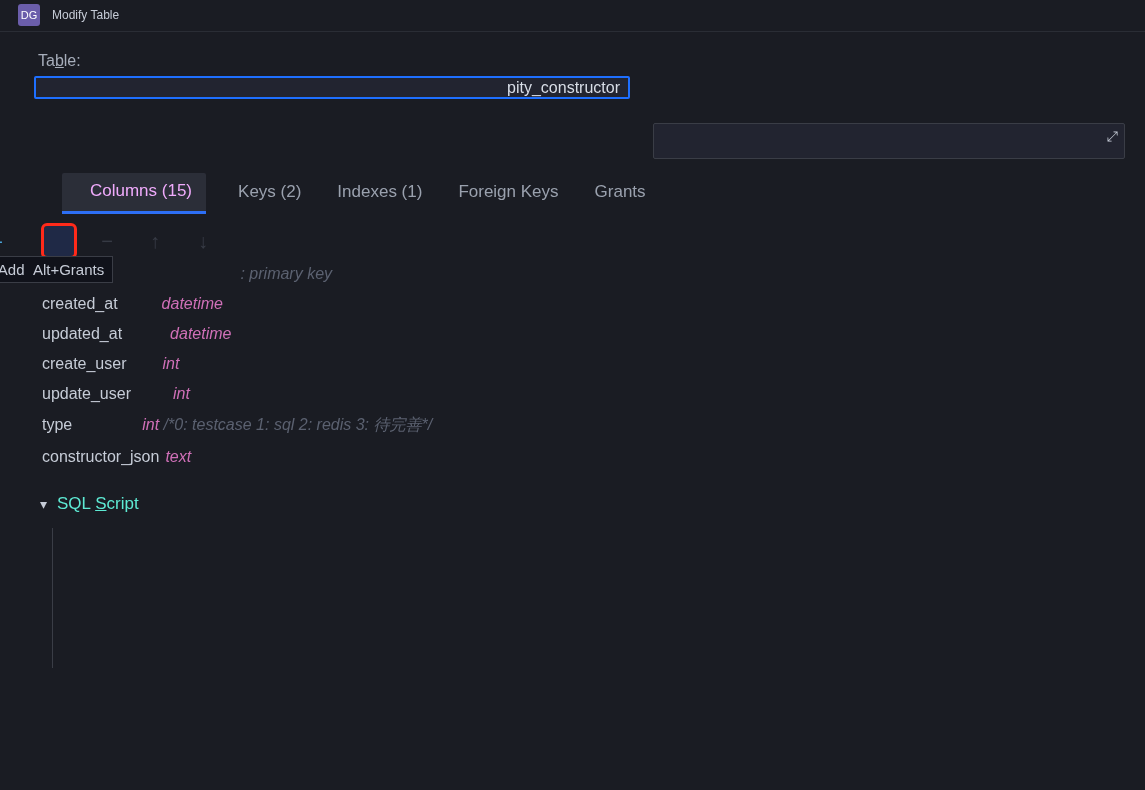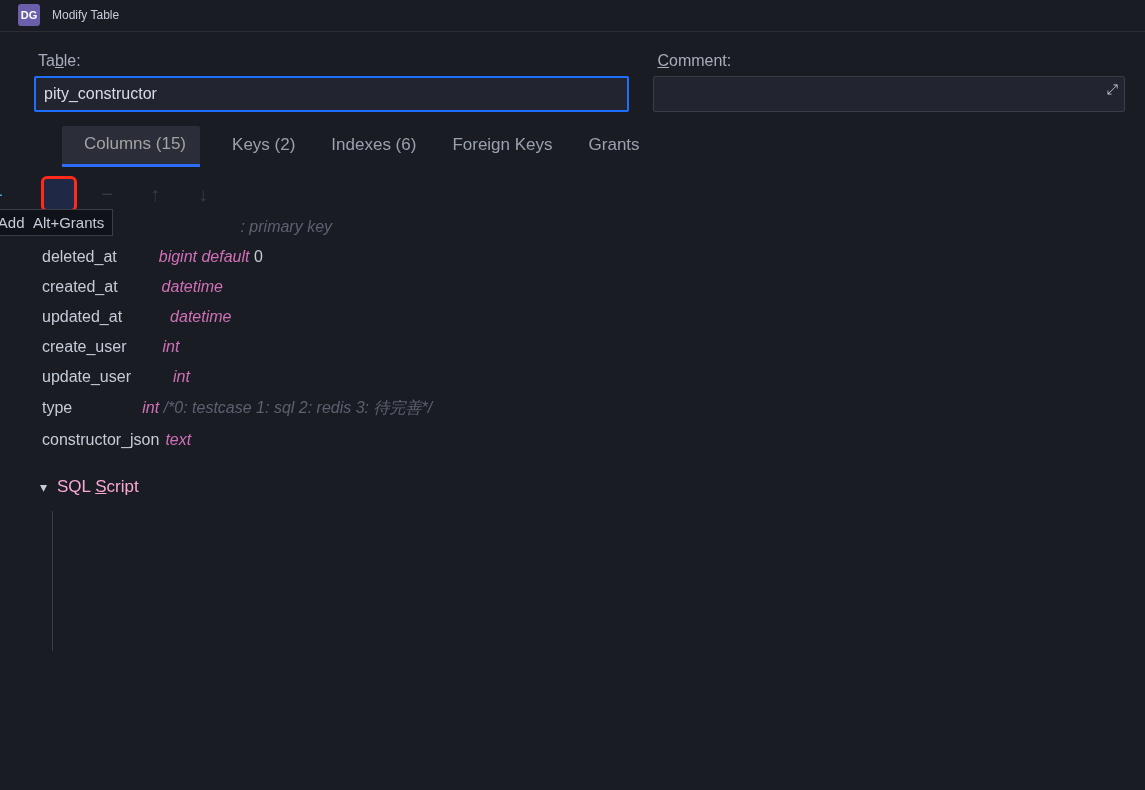--- a/index.html
+++ b/index.html
@@ -1,96 +1,92 @@
 <!DOCTYPE html>
 <html><head>
 <meta charset="utf-8">
 <style>
   * { box-sizing: border-box; margin: 0; padding: 0; }
   html, body { width: 1145px; height: 790px; background: #1a1c23; color: #b0b6c2; font-family: "Segoe UI", Arial, sans-serif; font-size: 15px; overflow: hidden; }
   .titlebar { display: flex; align-items: center; gap: 12px; padding: 6px 10px 8px 18px; border-bottom: 1px solid #2a2d35; height: 32px; }
-  .titlebar .logo { width: 22px; height: 22px; background: #6b5eab; border-radius: 3px; display:flex; align-items:center; justify-content:center; font-size:11px; font-weight:bold; color:#fff; }
+  .titlebar .logo { width: 22px; height: 22px; background: #6b5eab; border-radius: 3px; display:flex; align-items:center; justify-content:center; font-size:11px; font-weight:normal; color:#fff; }
   .titlebar .title { color: #c6ccd7; font-size: 12px; }
   .content { padding: 20px 20px 0 34px; }
-  .form-row { display: flex; gap: 24px; align-items: flex-start; }
+  .form-row { display: flex; gap: 24px; align-items: flex-start; flex-direction: column; }
   .field { display: flex; flex-direction: column; gap: 6px; }
   .field.table { width: 596px; }
   .field.comment { width: 472px; margin-left: auto; }
   .label { color: #a6adba; font-size: 16px; padding-left: 4px; }
   .underline-letter { text-decoration: underline; }
-  .table-input { background: #222430; color: #d8dde7; border: 2px solid #1e6fff; border-radius: 2px; height: 36px; padding: 4px 8px; font-size: 16px; outline: none; }
+  .table-input { background: #222430; color: #d8dde7; border: 2px solid #1e6fff; border-radius: 2px; height: 23px; padding: 4px 8px; font-size: 16px; outline: none; text-align: right; }
   .comment-box { position: relative; background: #222430; border: 1px solid #3a3d46; border-radius: 2px; height: 36px; }
   .comment-box .expand { position: absolute; right: 6px; top: 4px; color: #c6ccd7; font-size: 14px; }
   .tabs { display: flex; gap: 28px; margin-top: 14px; padding-left: 28px; align-items: center; height: 40px; }
   .tab { color: #9aa1ae; font-size: 17px; padding: 8px 4px 10px; cursor: pointer; }
-  .tab.active { color: #a3a3a3; background: #2b2e38; border-bottom: 3px solid #2d6ff6; padding-left:22px; padding-right:14px; border-top-left-radius:2px; border-top-right-radius:2px;}
+  .tab.active { color: #f0abfc; background: #2b2e38; border-bottom: 3px solid #2d6ff6; padding-left:28px; padding-right:14px; border-top-left-radius:2px; border-top-right-radius:2px;}
   .toolbar { display: flex; gap: 18px; align-items: center; margin-top: 10px; padding-left: 10px; height: 36px; }
   .tool-btn { width: 30px; height: 30px; display:flex; align-items:center; justify-content:center; color:#6c7383; font-size:20px; cursor:pointer; border-radius:3px; }
   .add-btn { outline: 3px solid #ff2a1a; color:#4aa3d8; background:#1f2946; }
   .tooltip { position: relative; left: -18px; top: 28px; background:#10121a; border:1px solid #3a3d46; padding:4px 8px; font-size:15px; color:#c6ccd7; white-space:nowrap; }
   .col-list { margin-top: 6px; padding-left: 8px; display:flex; flex-direction:column; gap: 12px; font-size:16px; }
   .col-row { display:flex; align-items:baseline; gap: 0; white-space: pre; }
   .col-name { color:#c6ccd7; min-width: 0; }
   .col-name.req { color:#d070b8; font-style:italic; }
   .col-type { color:#d070b8; font-style:italic; }
   .col-comment { color:#5b6170; font-style:italic; }
   .sql-section { margin-top: 28px; display:flex; align-items:center; gap:10px; padding-left:6px; }
   .chevron { color:#c6ccd7; font-size:14px; }
-  .sql-label { color:#f9a8d4; font-size:17px; }
+  .sql-label { color:#5eead4; font-size:17px; }
   .sql-body { margin: 14px 0 0 18px; border-left: 1px solid #3a3d46; height: 140px; }
   .dim { opacity: .35; }
 </style>
 </head>
 <body>
 
 <div class="titlebar">
   <div class="logo">DG</div>
   <div class="title">Modify Table</div>
 </div>
 
 <div class="content">
   <div class="form-row">
     <div class="field table">
       <div class="label">
         <span>Ta</span><span class="underline-letter">b</span><span>le:</span>
       </div>
       <input class="table-input" type="text" value="pity_constructor" style="">
     </div>
     <div class="field comment">
-      <div class="label">
-        <span class="underline-letter">C</span><span>omment:</span>
-      </div>
       <div class="comment-box">
         <span class="expand">⤢</span>
       </div>
     </div>
   </div>
 
   <div class="tabs" id="tabs">
       <div class="tab active">Columns (15)</div>
       <div class="tab">Keys (2)</div>
-      <div class="tab">Indexes (6)</div>
+      <div class="tab">Indexes (1)</div>
       <div class="tab">Foreign Keys</div>
       <div class="tab">Grants</div>
     </div>
 
   <div class="toolbar">
     <div class="tool-btn add-btn">＋
       <div class="tooltip">
         <span>Add</span>&nbsp;&nbsp;<span>Alt+Grants</span>
       </div>
     </div>
     <div class="tool-btn dim">−</div>
     <div class="tool-btn dim">↑</div>
     <div class="tool-btn dim">↓</div>
   </div>
 
   <div class="col-list" id="col-list">
       <div class="col-row"><span class="col-name">id</span><span style="display:inline-block;width:186px"></span><span class="col-comment">: primary key</span></div>
-      <div class="col-row"><span class="col-name">deleted_at</span><span style="display:inline-block;width:42px"></span><span class="col-type">bigint</span><span class="col-type"> default </span><span style="color:#c6ccd7">0</span></div>
       <div class="col-row"><span class="col-name">created_at</span><span style="display:inline-block;width:44px"></span><span class="col-type">datetime</span></div>
       <div class="col-row"><span class="col-name">updated_at</span><span style="display:inline-block;width:48px"></span><span class="col-type">datetime</span></div>
       <div class="col-row"><span class="col-name">create_user</span><span style="display:inline-block;width:36px"></span><span class="col-type">int</span></div>
       <div class="col-row"><span class="col-name">update_user</span><span style="display:inline-block;width:42px"></span><span class="col-type">int</span></div>
       <div class="col-row"><span class="col-name">type</span><span style="display:inline-block;width:70px"></span><span class="col-type">int</span><span class="col-comment"> /*0: testcase 1: sql 2: redis 3: 待完善*/</span></div>
       <div class="col-row"><span class="col-name">constructor_json</span><span style="display:inline-block;width:6px"></span><span class="col-type">text</span></div>
     </div>
 
   <div class="sql-section">
     <span class="chevron">▾</span>

